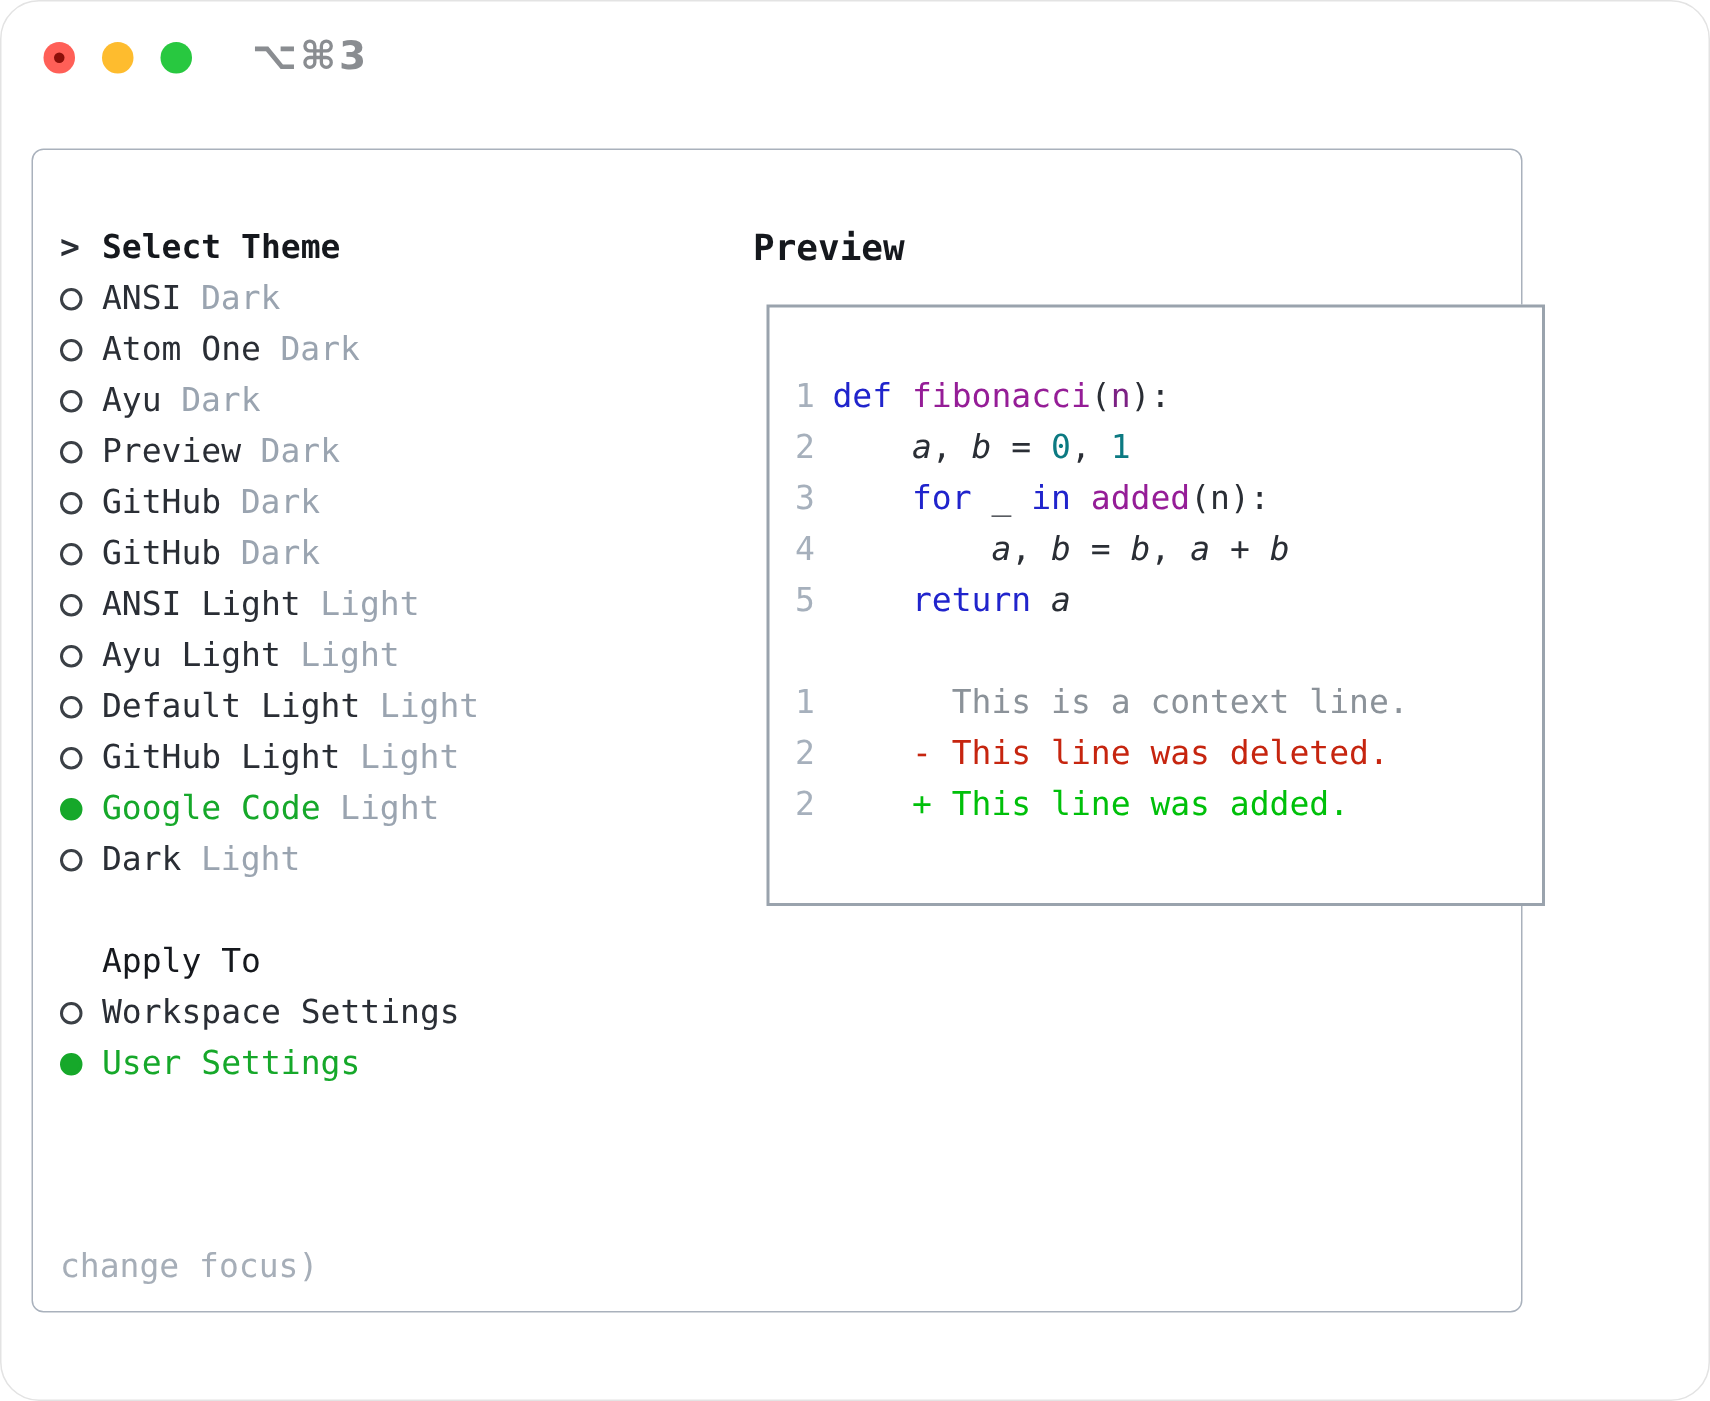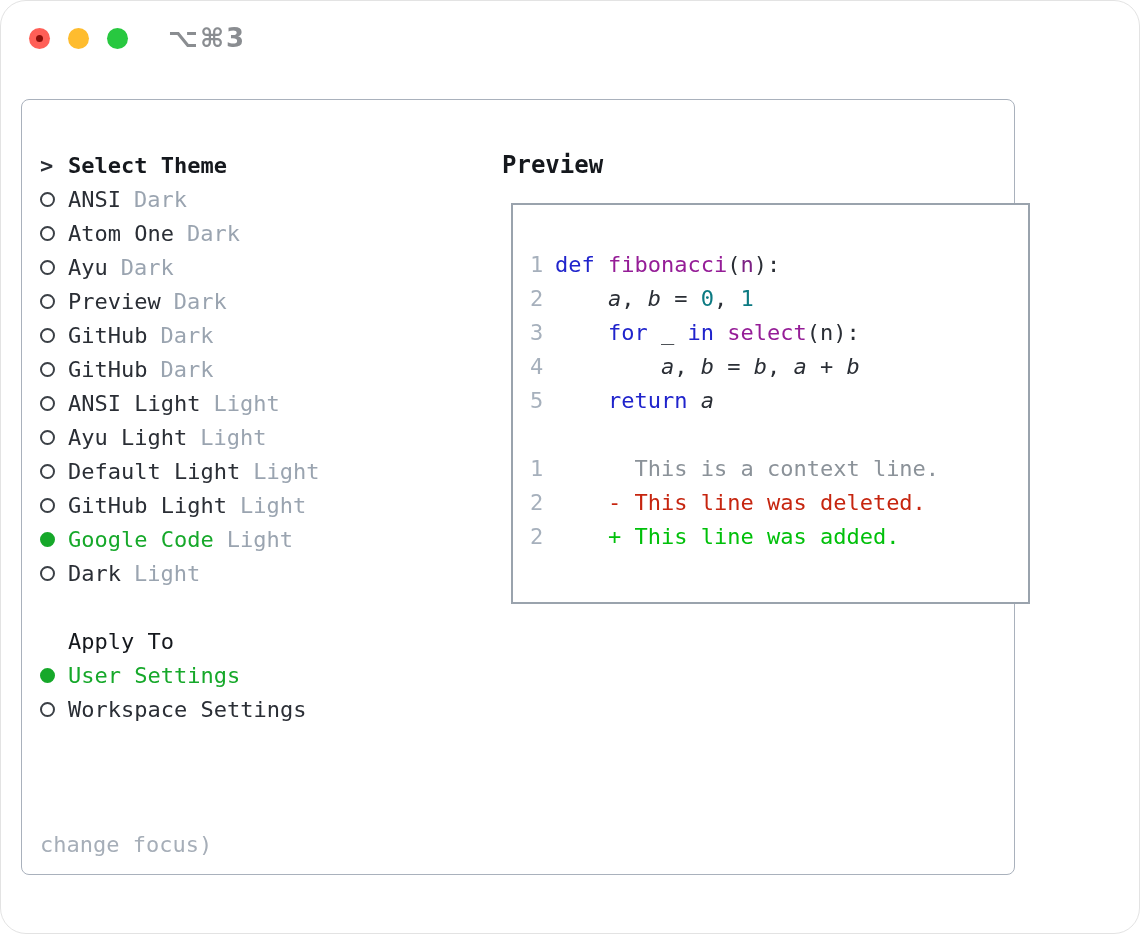--- a/index.html
+++ b/index.html
@@ -197,38 +197,38 @@
         </div>
 
       <div class="spacer"></div>
 
       <div class="row apply-hdr">
         <span class="mark"></span>
         <span>Apply To</span>
       </div>
 
       <div id="apply-list">
+          <div class="row apply-row"><span class="mark"><span class="radio"></span></span><span class="tname">Workspace Settings</span></div>
           <div class="row apply-row selected"><span class="mark"><span class="radio sel"></span></span><span class="tname">User Settings</span></div>
-          <div class="row apply-row"><span class="mark"><span class="radio"></span></span><span class="tname">Workspace Settings</span></div>
         </div>
 
       <div class="spacer"></div>
 
       <div class="help">
         <div>change focus)</div>
       </div>
     </div>
 
     <div class="preview-header">Preview</div>
 
     <div class="preview-box">
       <div id="preview-lines">
           <div class="pline"><span class="ln">1</span><span class="tok tok-kwd">def</span><span class="tok tok-pln"> </span><span class="tok tok-typ">fibonacci</span><span class="tok tok-pln">(</span><span class="tok tok-prm">n</span><span class="tok tok-pln">):</span></div>
           <div class="pline"><span class="ln">2</span><span class="tok tok-pln">    </span><span class="tok tok-var">a</span><span class="tok tok-pln">, </span><span class="tok tok-var">b</span><span class="tok tok-pln"> = </span><span class="tok tok-lit">0</span><span class="tok tok-pln">, </span><span class="tok tok-lit">1</span></div>
-          <div class="pline"><span class="ln">3</span><span class="tok tok-pln">    </span><span class="tok tok-kwd">for</span><span class="tok tok-pln"> _ </span><span class="tok tok-kwd">in</span><span class="tok tok-pln"> </span><span class="tok tok-typ">select</span><span class="tok tok-pln">(n):</span></div>
+          <div class="pline"><span class="ln">3</span><span class="tok tok-pln">    </span><span class="tok tok-kwd">for</span><span class="tok tok-pln"> _ </span><span class="tok tok-kwd">in</span><span class="tok tok-pln"> </span><span class="tok tok-typ">added</span><span class="tok tok-pln">(n):</span></div>
           <div class="pline"><span class="ln">4</span><span class="tok tok-pln">        </span><span class="tok tok-var">a</span><span class="tok tok-pln">, </span><span class="tok tok-var">b</span><span class="tok tok-pln"> = </span><span class="tok tok-var">b</span><span class="tok tok-pln">, </span><span class="tok tok-var">a</span><span class="tok tok-pln"> + </span><span class="tok tok-var">b</span></div>
           <div class="pline"><span class="ln">5</span><span class="tok tok-pln">    </span><span class="tok tok-kwd">return</span><span class="tok tok-pln"> </span><span class="tok tok-var">a</span></div>
           <div class="pline"><span class="ln"></span></div>
           <div class="pline"><span class="ln">1</span><span class="tok tok-ctx">      This is a context line.</span></div>
           <div class="pline"><span class="ln">2</span><span class="tok tok-del">    - This line was deleted.</span></div>
           <div class="pline"><span class="ln">2</span><span class="tok tok-add">    + This line was added.</span></div>
         </div>
     </div>
 
   </div>

